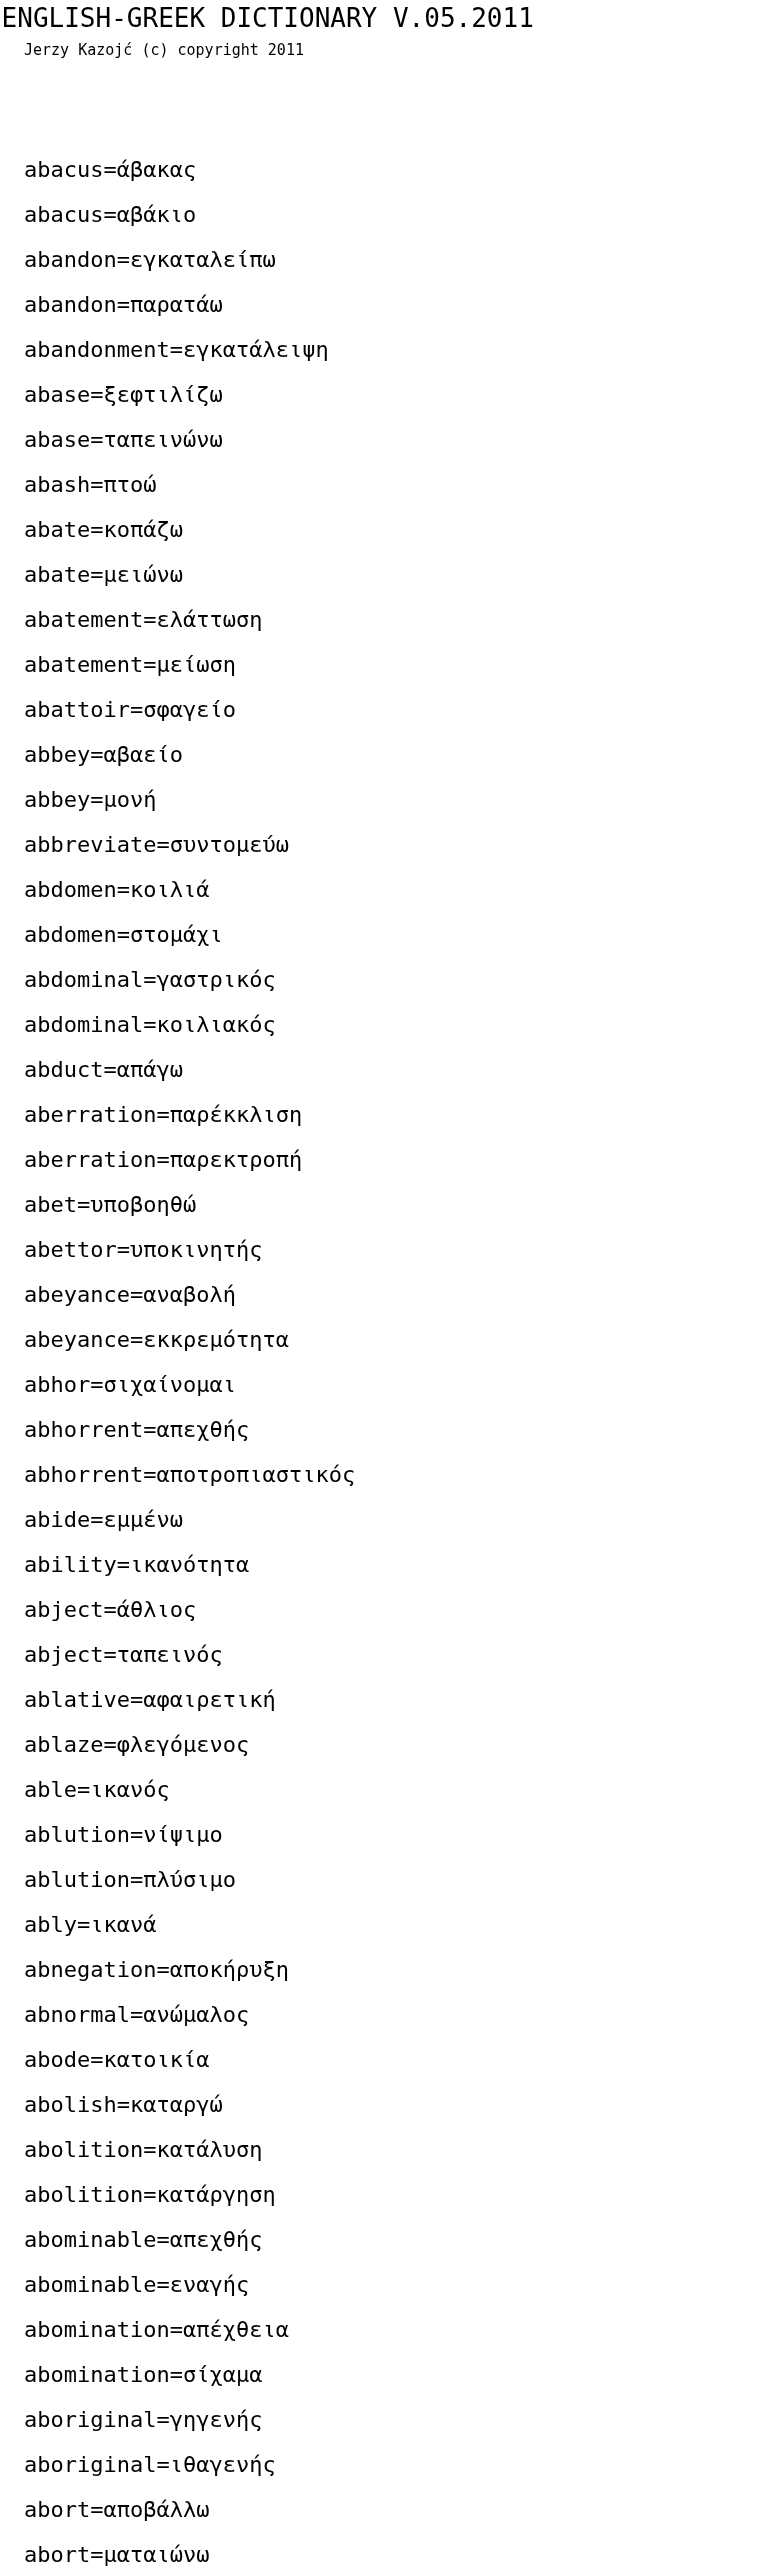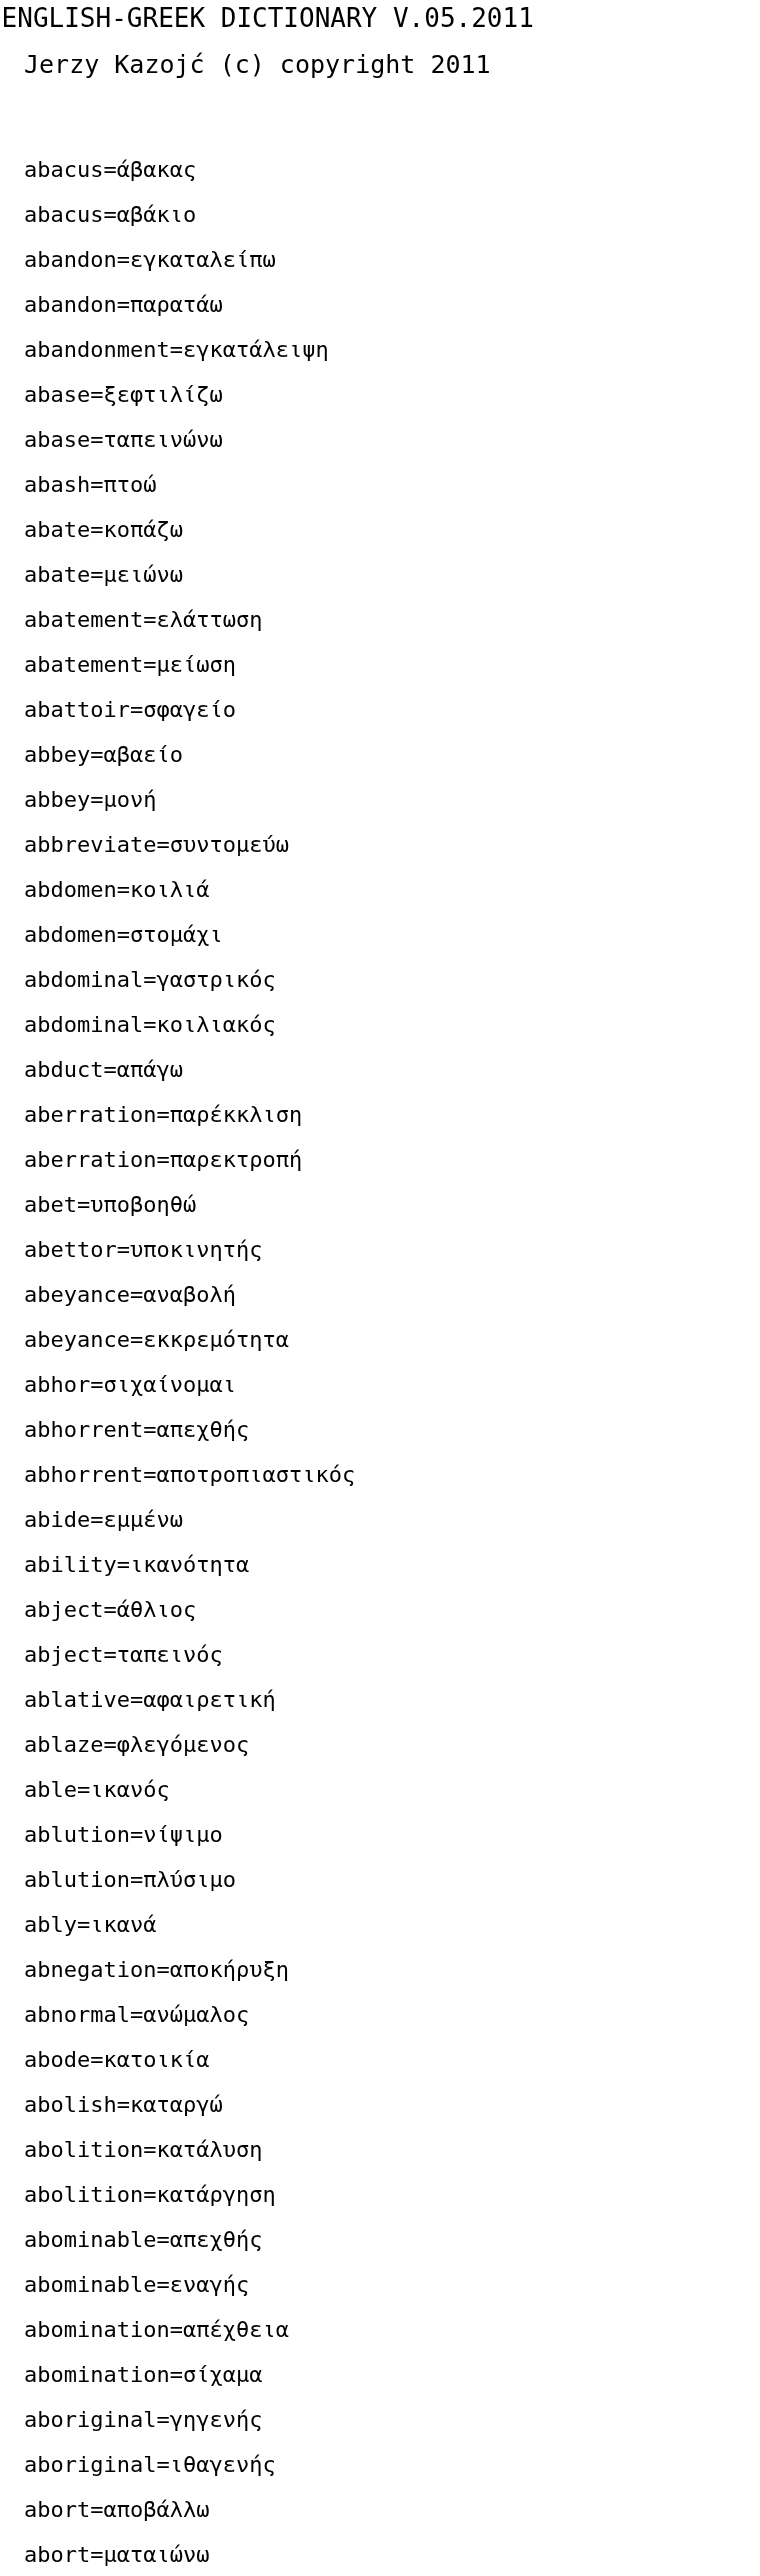--- a/index.html
+++ b/index.html
@@ -29,26 +29,25 @@
     font-size: 26px;
     line-height: 32px;
     letter-spacing: 0px;
     white-space: nowrap;
     padding-left: 1.6px;
     padding-top: 1.6px;
     color: #000;
   }
   #doc-byline {
     font-family: "DejaVu Sans Mono", "Liberation Mono", monospace;
-    font-size: 25px;
+    font-size: 15px;
     line-height: 33px;
     white-space: nowrap;
     padding-left: 24px;
     color: #000;
-    margin-top: 14px;
   }
 
   
   #entry-list {
     position: absolute;
     left: 0;
     top: 147px;
     width: 761px;
     list-style: none;
     margin: 0;

